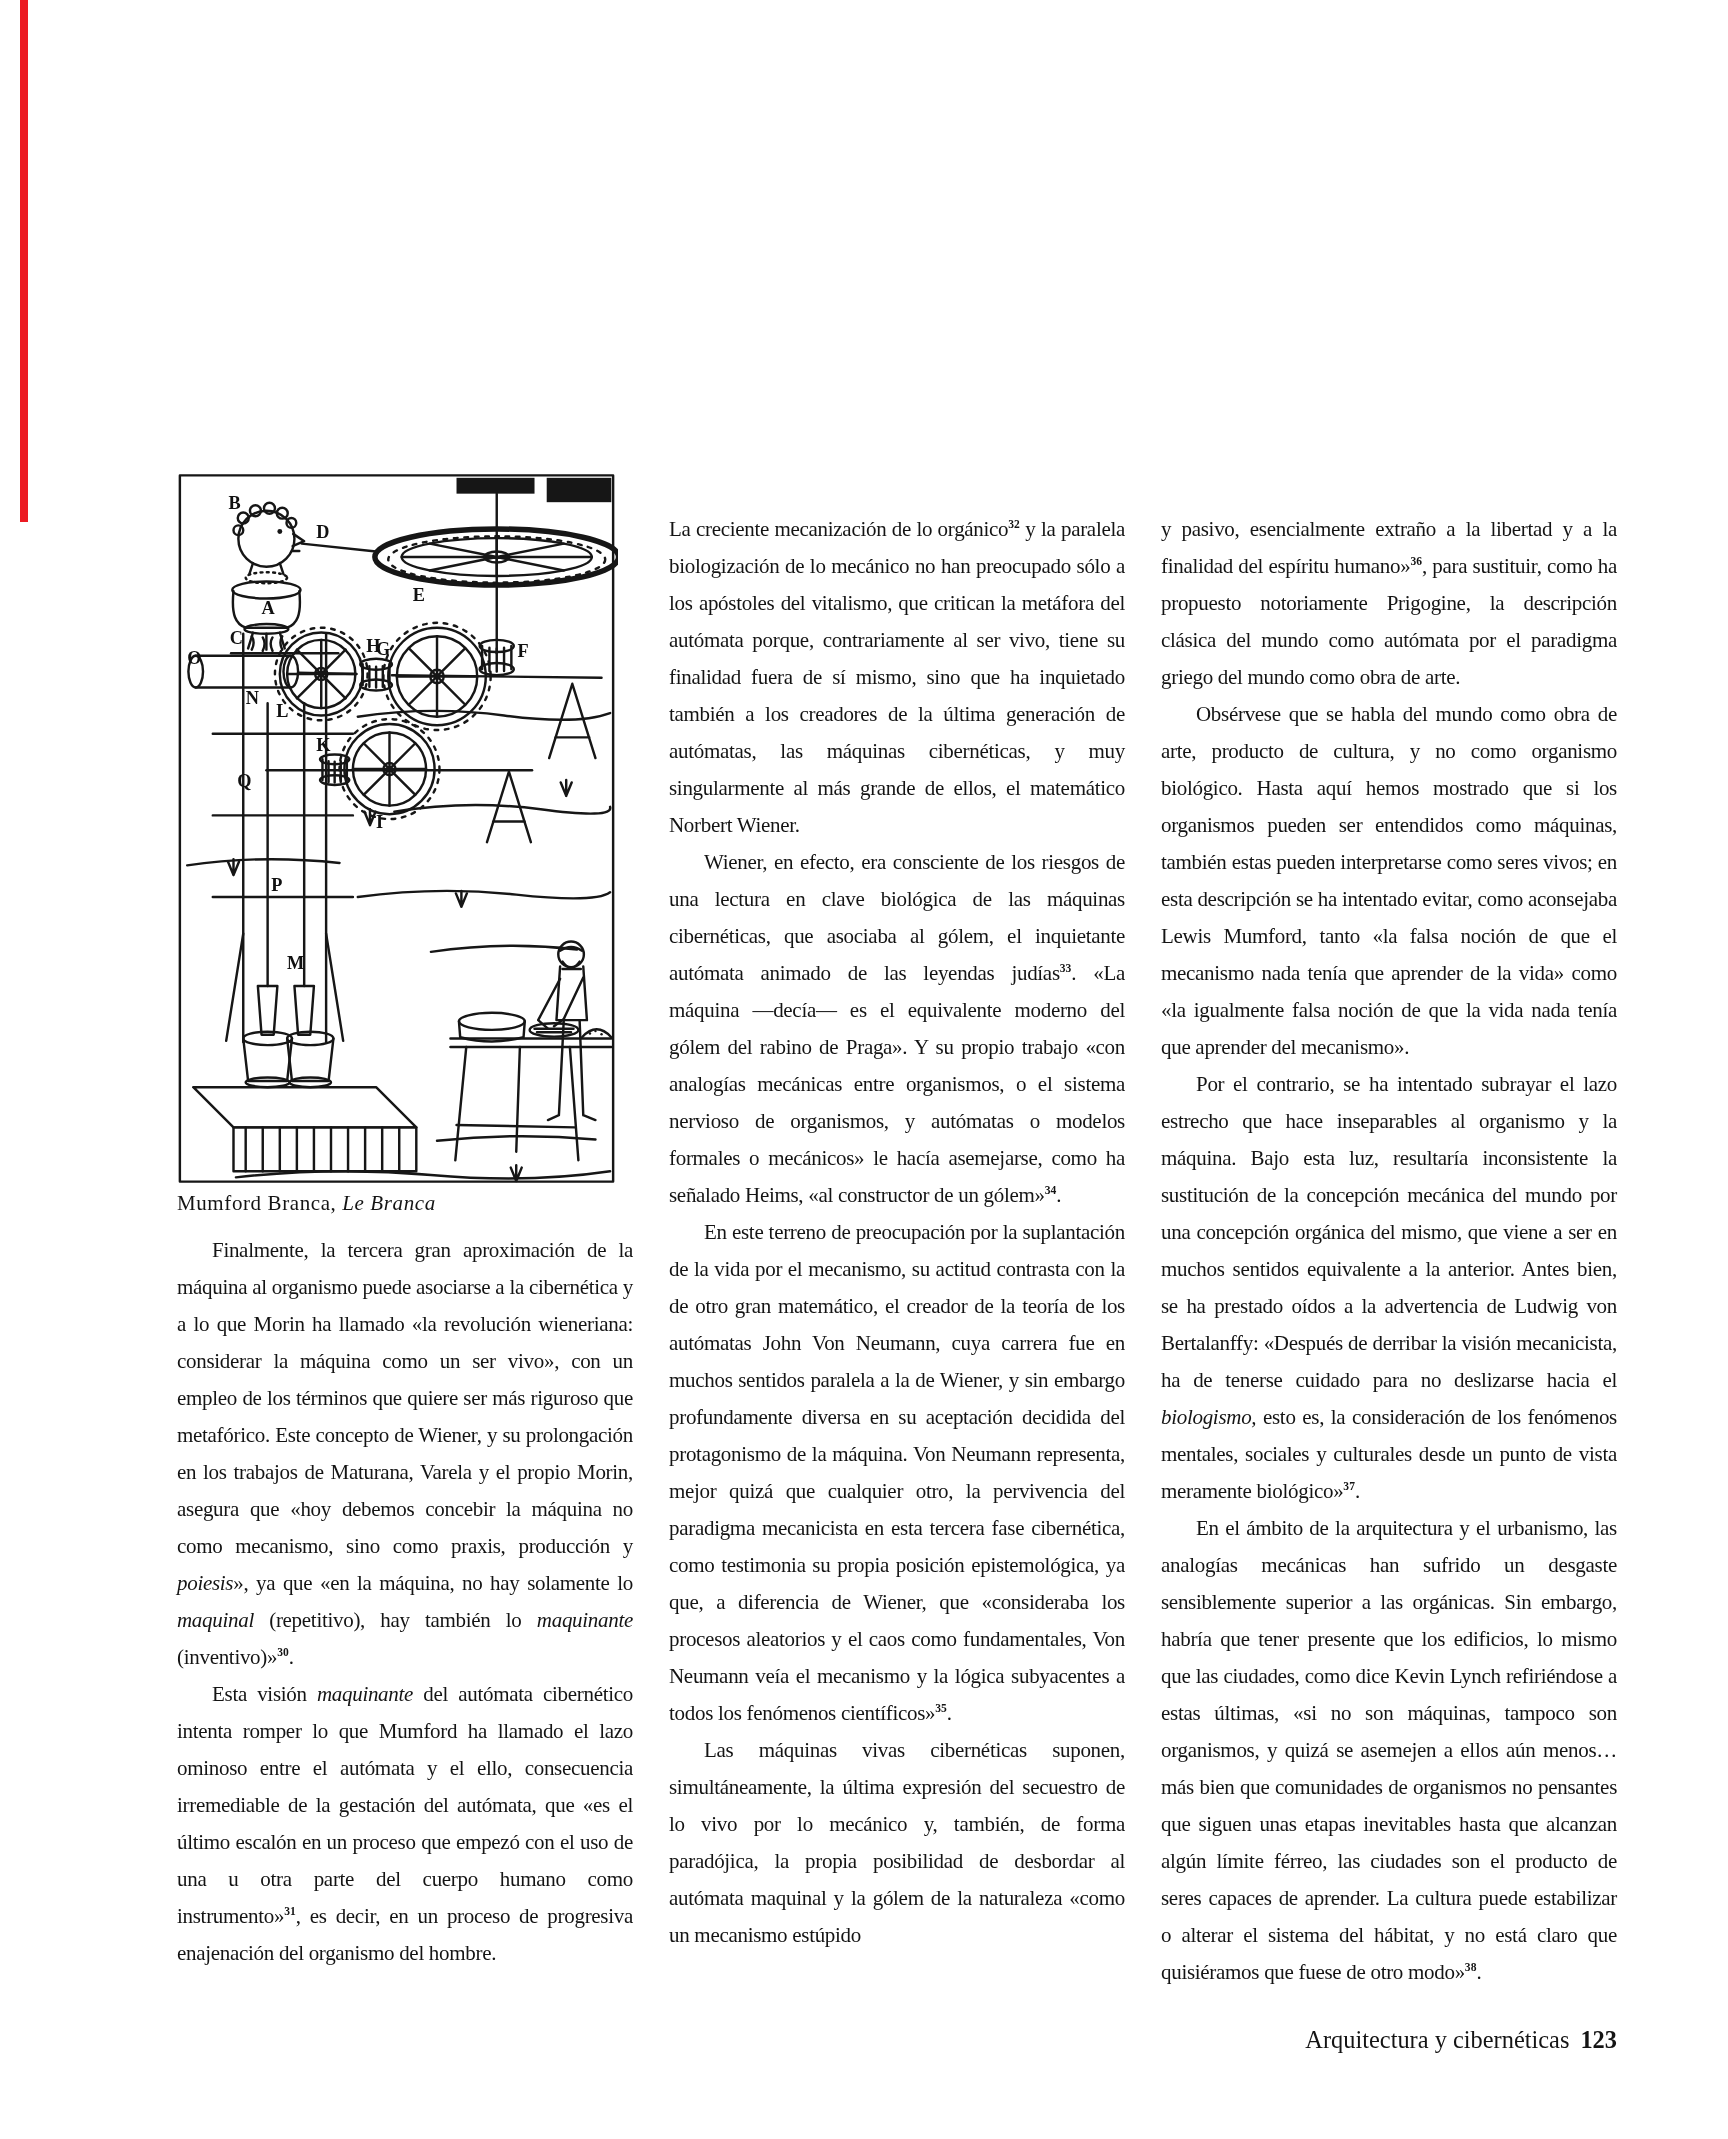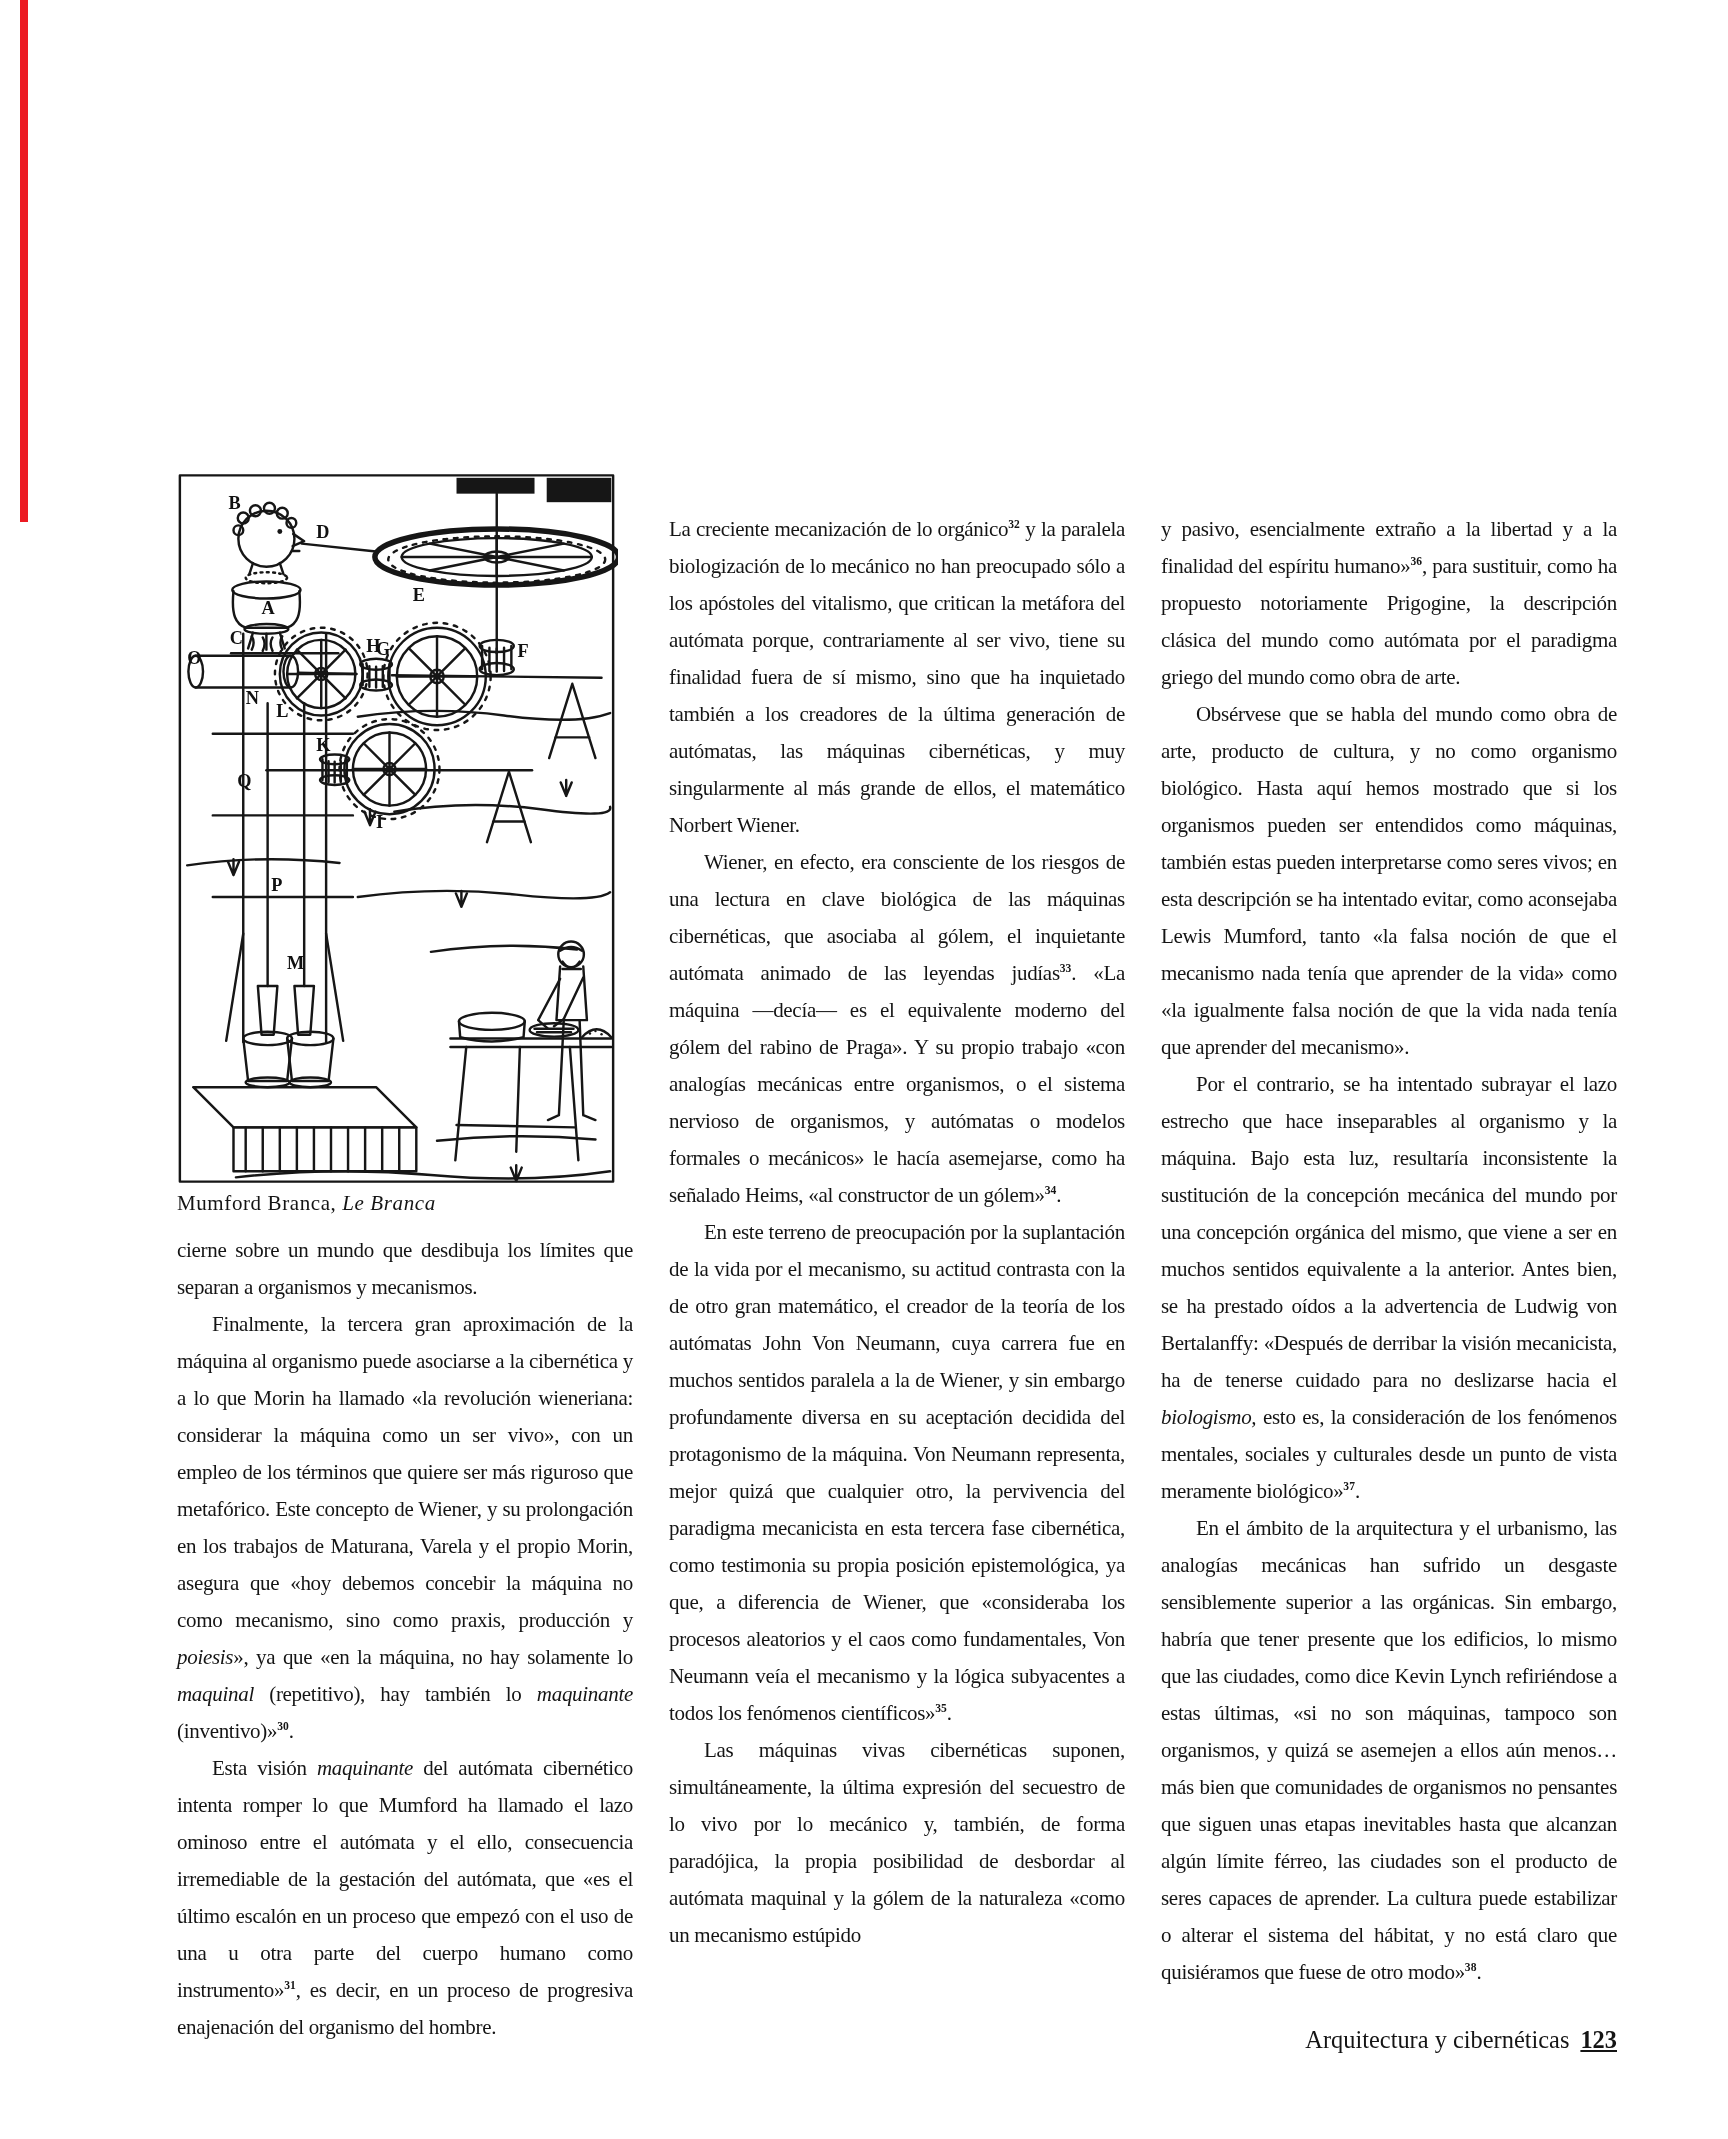--- a/index.html
+++ b/index.html
@@ -19,21 +19,21 @@
   .col{position:absolute;width:456px;font-size:21px;line-height:37px;letter-spacing:-0.3px;
        text-align:justify;hyphens:auto;-webkit-hyphens:auto;}
   .col p{margin:0;}
   .col p.ind{text-indent:35px;}
   .col-left{left:177px;top:1232px;}
   .col-mid{left:669px;top:511px;}
   .col-right{left:1161px;top:511px;}
   .heading{margin:0 0 1.2px 0;font-size:27px;line-height:37px;font-weight:bold;text-align:left;letter-spacing:0;}
   sup{font-size:0.55em;line-height:0;vertical-align:super;letter-spacing:0;font-weight:bold;}
   .footer{position:absolute;left:1161px;top:2026px;width:456px;text-align:right;font-size:24.4px;}
-  .footer .pgnum{font-weight:bold;margin-left:11px;text-decoration:underline;}
+  .footer .pgnum{font-weight:bold;margin-left:11px;}
 </style>
 </head>
 <body>
 
 <div class="page">
 
   <div class="red-bar" style="background: rgb(236, 27, 35);"></div>
 
   <figure class="engraving">
     <svg viewBox="0 0 727 1175" class="eng" aria-hidden="true">
@@ -160,21 +160,20 @@
           <text x="184" y="818">M</text>
           <text x="142" y="236">A</text>
           <text x="90" y="284">C</text>
         </g>
     </svg>
   </figure>
 
   <div class="caption"><span>Mumford Branca, </span><i>Le Branca</i></div>
 
   <div class="col col-left">
-    <p class="cont">cierne sobre un mundo que desdibuja los límites que separan a organismos y mecanismos.</p>
     <p class="ind">Finalmente, la tercera gran aproximación de la máquina al organismo puede asociarse a la cibernética y a lo que Morin ha llamado «la revolución wieneriana: considerar la máquina como un ser vivo», con un empleo de los términos que quiere ser más riguroso que metafórico. Este concepto de Wiener, y su prolongación en los trabajos de Maturana, Varela y el propio Morin, asegura que «hoy debemos concebir la máquina no como mecanismo, sino como praxis, producción y <i>poiesis</i>», ya que «en la máquina, no hay solamente lo <i>maquinal</i> (repetitivo), hay también lo <i>maquinante</i> (inventivo)»<sup>30</sup>.</p>
     <p class="ind">Esta visión <i>maquinante</i> del autómata cibernético intenta romper lo que Mumford ha llamado el lazo ominoso entre el autómata y el ello, consecuencia irremediable de la gestación del autómata, que «es el último escalón en un proceso que empezó con el uso de una u otra parte del cuerpo humano como instrumento»<sup>31</sup>, es decir, en un proceso de progresiva enajenación del organismo del hombre.</p>
   </div>
 
   <div class="col col-mid">
     <p class="cont">La creciente mecanización de lo orgánico<sup>32</sup> y la paralela biologización de lo mecánico no han preocupado sólo a los apóstoles del vitalismo, que critican la metáfora del autómata porque, contrariamente al ser vivo, tiene su finalidad fuera de sí mismo, sino que ha inquietado también a los creadores de la última generación de autómatas, las máquinas cibernéticas, y muy singularmente al más grande de ellos, el matemático Norbert Wiener.</p>
     <p class="ind">Wiener, en efecto, era consciente de los riesgos de una lectura en clave biológica de las máquinas cibernéticas, que asociaba al gólem, el inquietante autómata animado de las leyendas judías<sup>33</sup>. «La máquina —decía— es el equivalente moderno del gólem del rabino de Praga». Y su propio trabajo «con analogías mecánicas entre organismos, o el sistema nervioso de organismos, y autómatas o modelos formales o mecánicos» le hacía asemejarse, como ha señalado Heims, «al constructor de un gólem»<sup>34</sup>.</p>
     <p class="ind">En este terreno de preocupación por la suplantación de la vida por el mecanismo, su actitud contrasta con la de otro gran matemático, el creador de la teoría de los autómatas John Von Neumann, cuya carrera fue en muchos sentidos paralela a la de Wiener, y sin embargo profundamente diversa en su aceptación decidida del protagonismo de la máquina. Von Neumann representa, mejor quizá que cualquier otro, la pervivencia del paradigma mecanicista en esta tercera fase cibernética, como testimonia su propia posición epistemológica, ya que, a diferencia de Wiener, que «consideraba los procesos aleatorios y el caos como fundamentales, Von Neumann veía el mecanismo y la lógica subyacentes a todos los fenómenos científicos»<sup>35</sup>.</p>
     <p class="ind">Las máquinas vivas cibernéticas suponen, simultáneamente, la última expresión del secuestro de lo vivo por lo mecánico y, también, de forma paradójica, la propia posibilidad de desbordar al autómata maquinal y la gólem de la naturaleza «como un mecanismo estúpido</p>
   </div>

